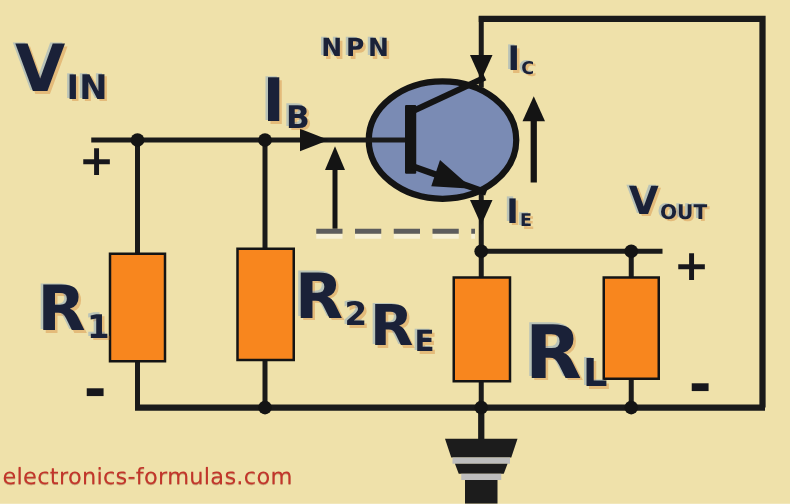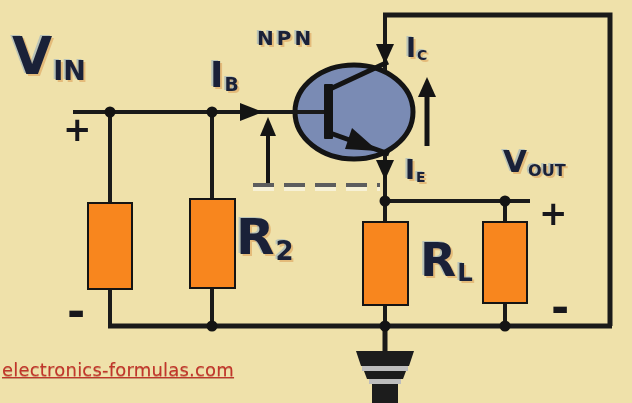--- a/index.html
+++ b/index.html
@@ -15,24 +15,23 @@
     white-space:nowrap;
   }
   .lbl .sub{
     font-size:.52em;vertical-align:-0.22em;margin-left:1px;letter-spacing:0;
   }
   .sign{
     position:absolute;line-height:1;font-weight:bold;color:#17171c;
     white-space:nowrap;
   }
   .watermark{
-    position:absolute;left:2px;top:359px;font-size:18px;font-weight:normal;
+    position:absolute;left:2px;top:371px;font-size:18px;font-weight:normal;
     color:#C2352A;letter-spacing:.2px;
     text-shadow:0 1px 0 rgba(120,20,10,.35);
-    text-decoration:underline;
   }
 </style>
 </head>
 <body>
 
 <div class="stage">
 
   <svg width="632" height="403" viewBox="0 0 632 403">
 
     <ellipse cx="354" cy="112" rx="59" ry="47" fill="#7A8BB4" stroke="#141414" stroke-width="5"></ellipse>
@@ -89,35 +88,37 @@
     <circle cx="212" cy="326" r="5.5" fill="#141414"></circle>
     <circle cx="385" cy="326" r="5.5" fill="#141414"></circle>
     <circle cx="505" cy="326" r="5.5" fill="#141414"></circle>
   </svg>
 
   <div class="lbl" style="left:12px;top:30px;font-size:52px"><span>V</span><span class="sub">IN</span></div>
 
   <div class="sign" style="left:63px;top:112px;font-size:34px">+</div>
   <div class="sign" style="left:67px;top:290px;font-size:44px">-</div>
 
-  <div class="lbl" style="left:210px;top:57px;font-size:36px"><span>I</span><span class="sub">B</span></div>
+  <div class="lbl" style="left:210px;top:57px;font-size:48px"><span>I</span><span class="sub">B</span></div>
 
   <div class="lbl" style="left:257px;top:28px;font-size:20px;letter-spacing:3px">NPN</div>
 
 
   <div class="lbl" style="left:406px;top:34px;font-size:27px"><span>I</span><span class="sub">C</span></div>
 
 
   <div class="lbl" style="left:405px;top:156px;font-size:27px"><span>I</span><span class="sub">E</span></div>
 
   <div class="lbl" style="left:503px;top:146px;font-size:31px"><span>V</span><span class="sub">OUT</span></div>
 
   <div class="sign" style="left:539px;top:196px;font-size:34px">+</div>
   <div class="sign" style="left:551px;top:286px;font-size:44px">-</div>
 
+  <div class="lbl" style="left:30px;top:222px;font-size:50px"><span>R</span><span class="sub">1</span></div>
 
   <div class="lbl" style="left:236px;top:212px;font-size:50px"><span>R</span><span class="sub">2</span></div>
 
+  <div class="lbl" style="left:296px;top:238px;font-size:45px"><span>R</span><span class="sub">E</span></div>
 
-  <div class="lbl" style="left:420px;top:236px;font-size:47px"><span>R</span><span class="sub">L</span></div>
+  <div class="lbl" style="left:420px;top:252px;font-size:59px"><span>R</span><span class="sub">L</span></div>
 
   <div class="watermark">electronics-formulas.com</div>
 </div>
 
 </body></html>

